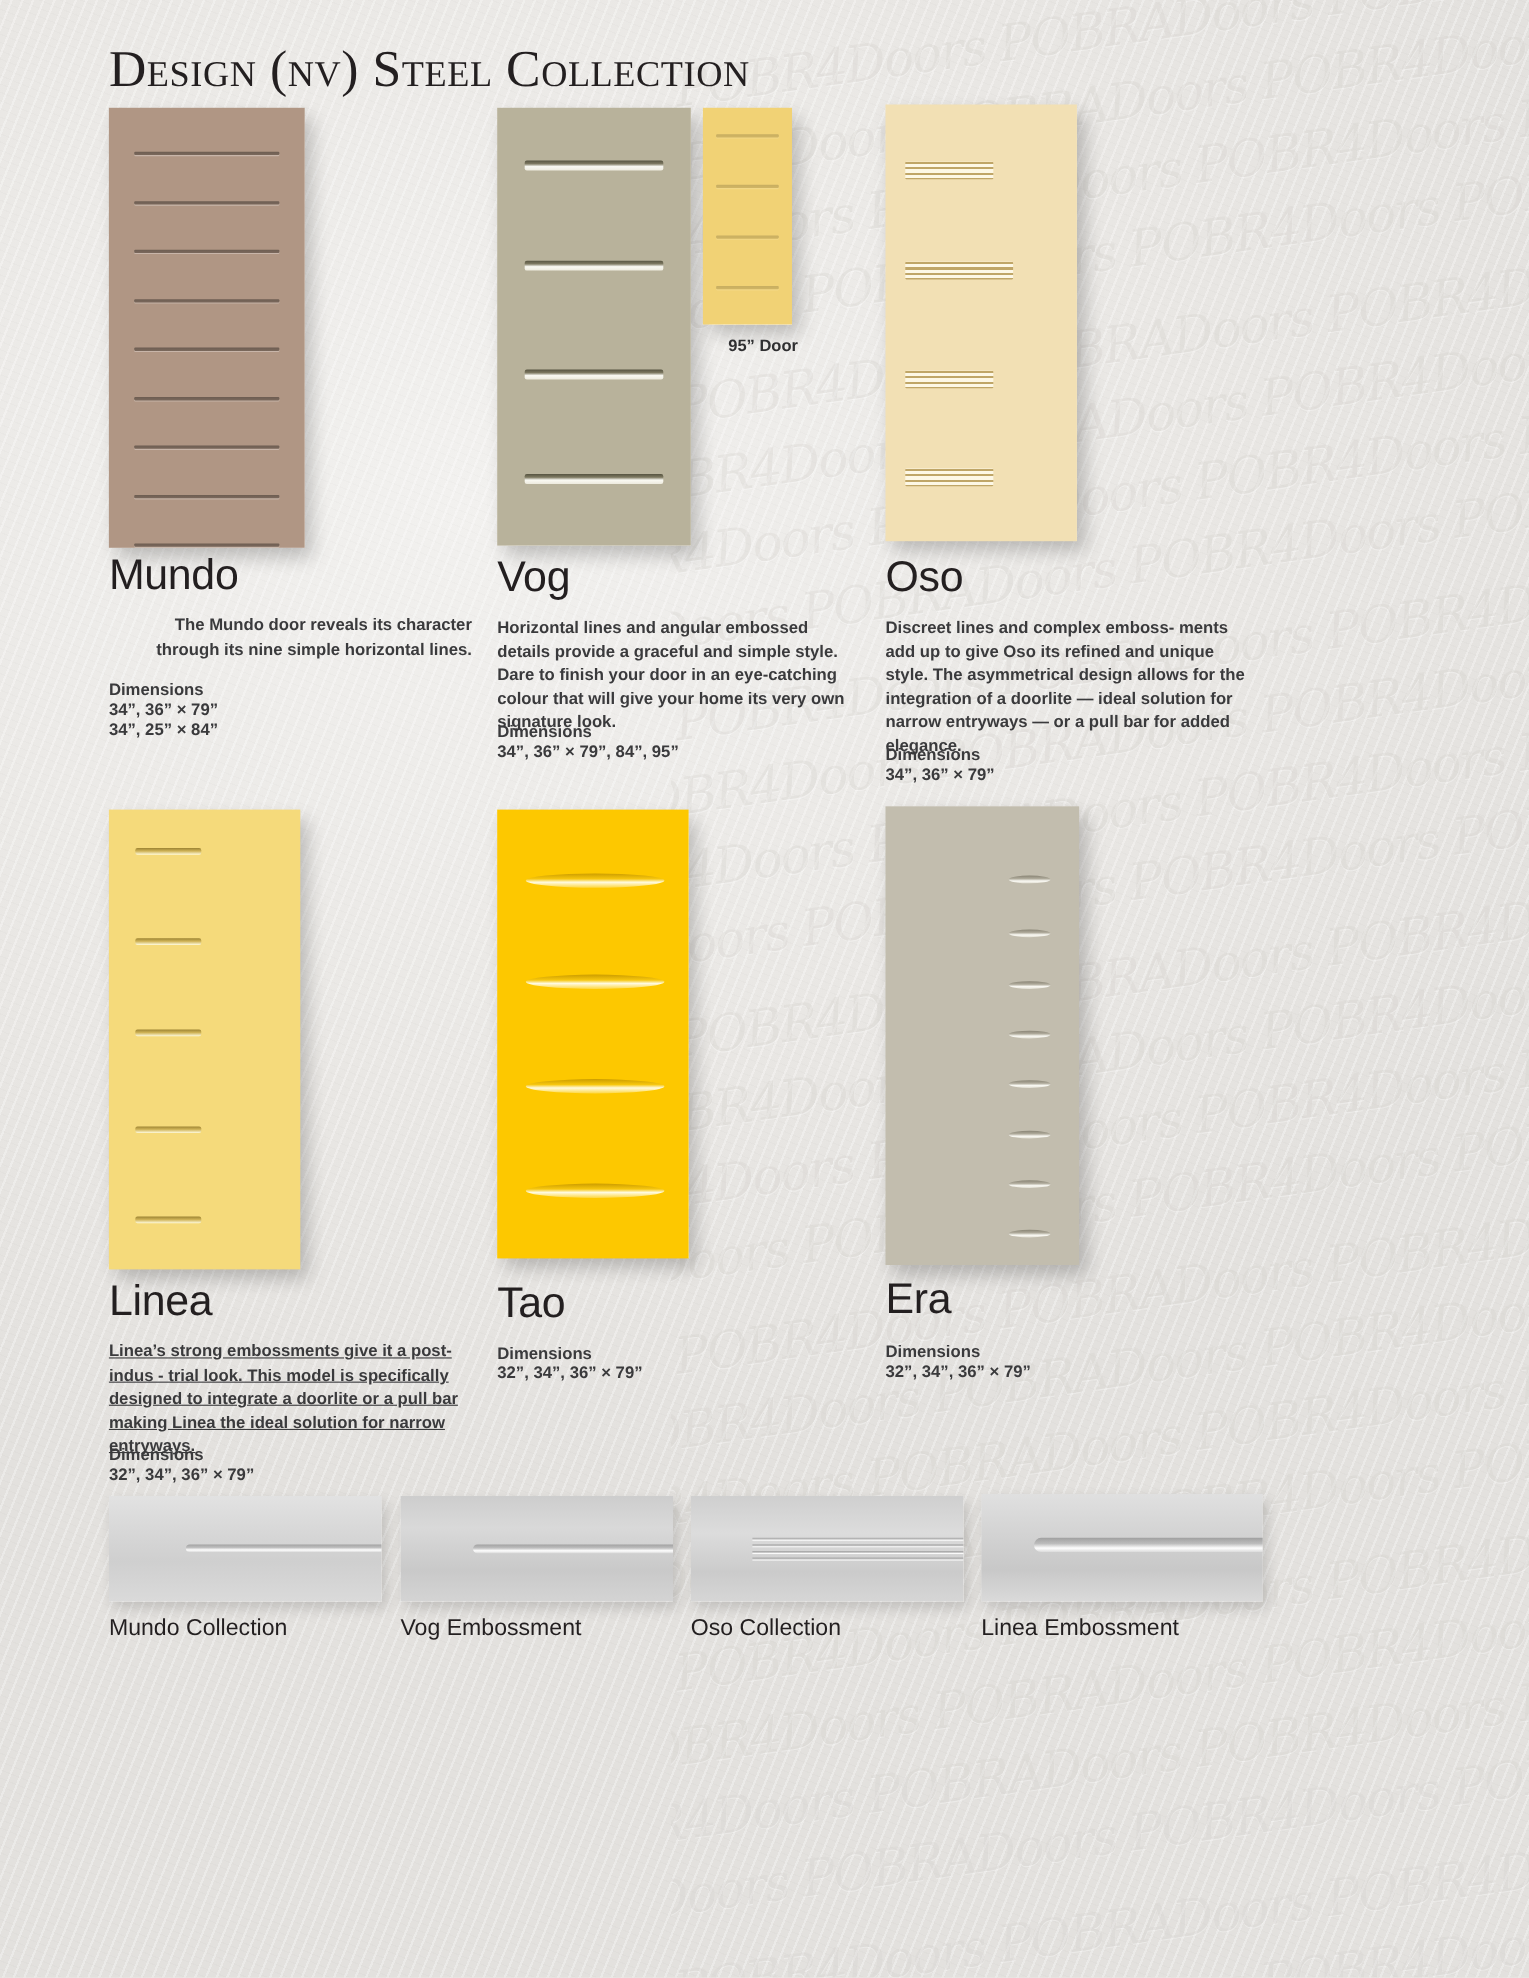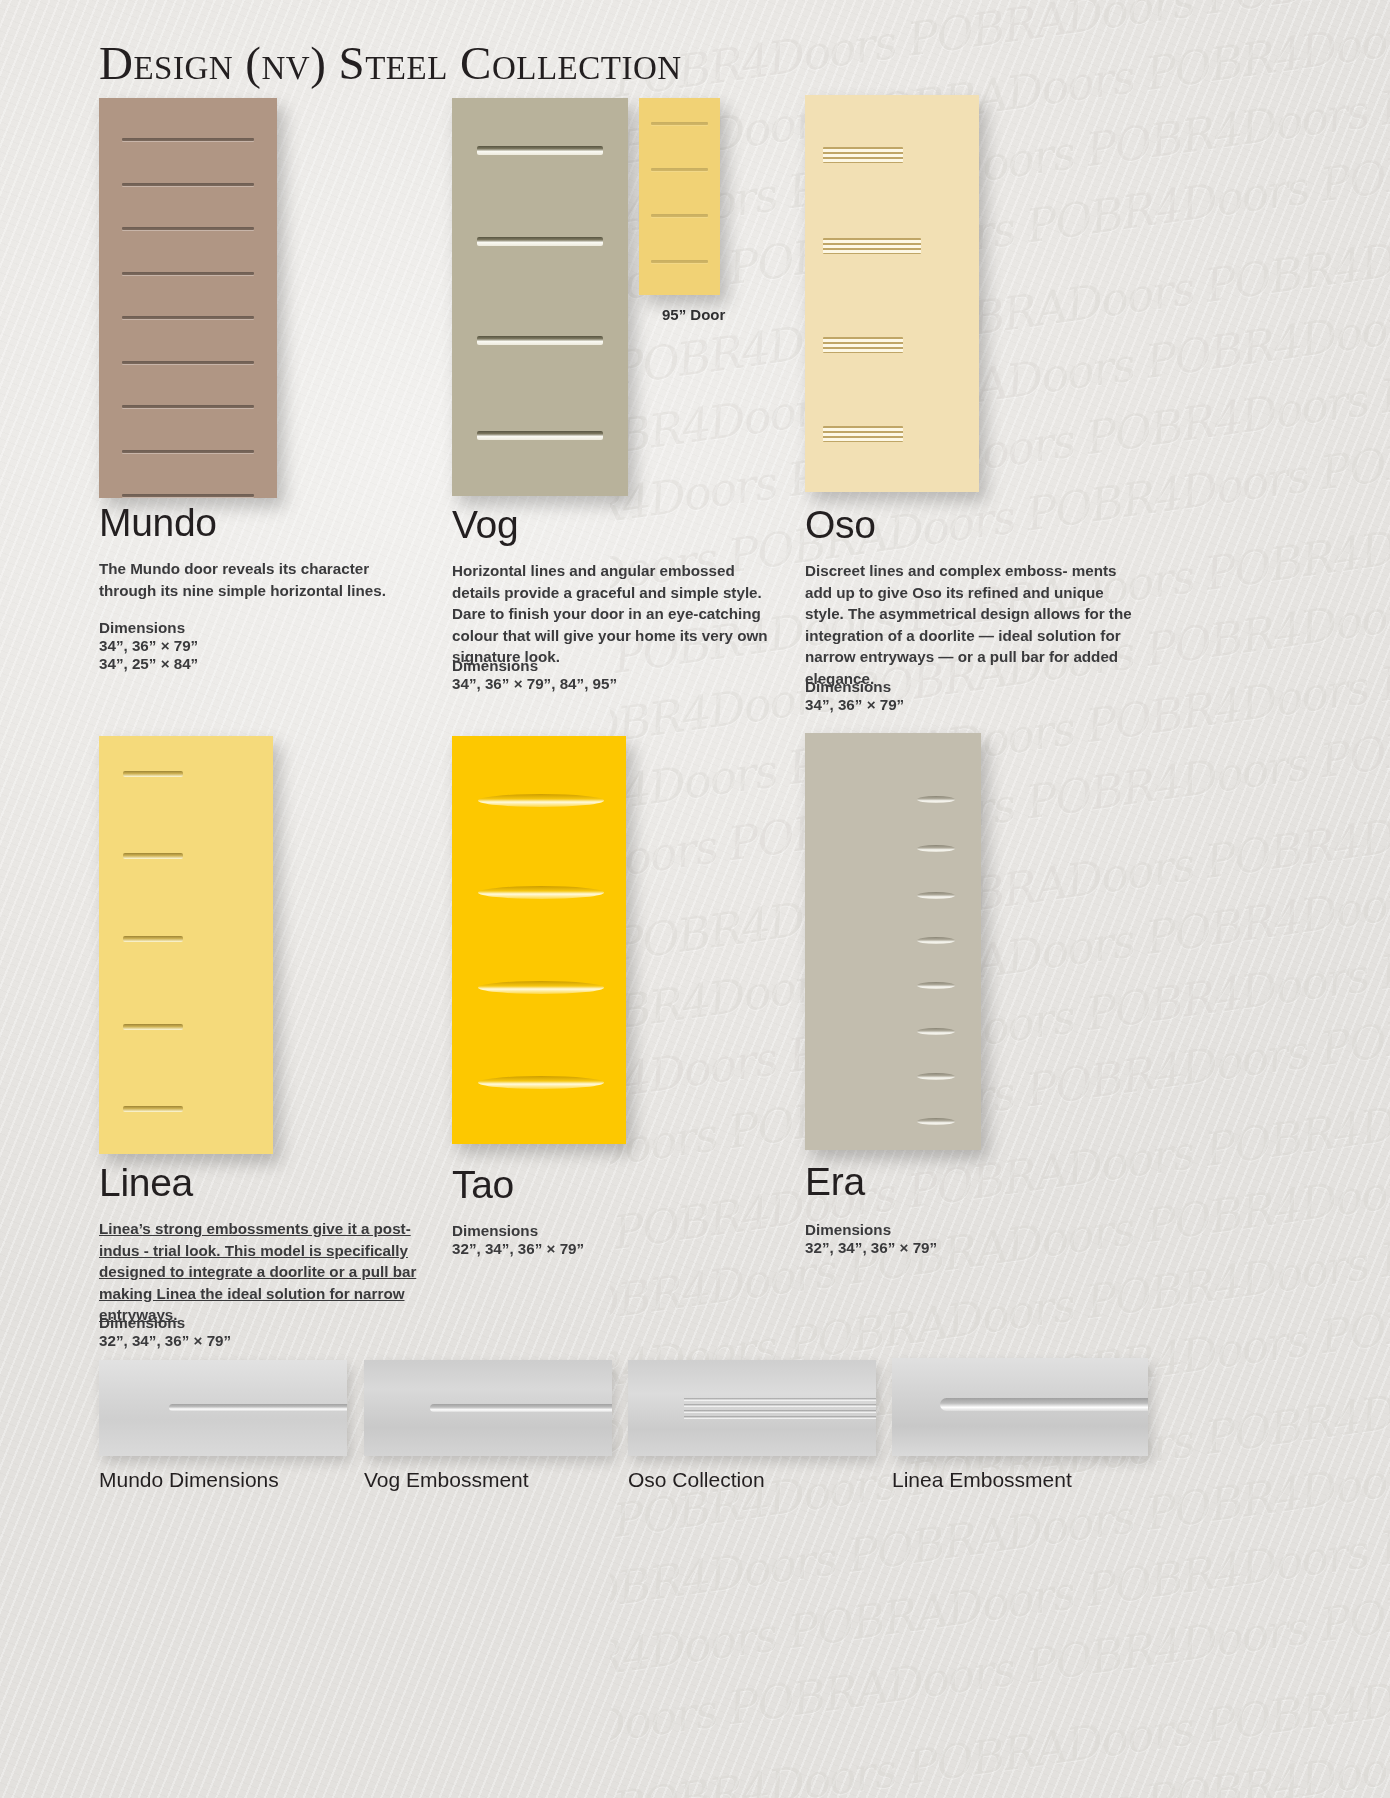--- a/index.html
+++ b/index.html
@@ -235,21 +235,21 @@
     <div class="emb line-thin" style="left:23px; right:23px; top:129px;"></div>
     <div class="emb line-thin" style="left:23px; right:23px; top:174px;"></div>
     <div class="emb line-thin" style="left:23px; right:23px; top:218px;"></div>
     <div class="emb line-thin" style="left:23px; right:23px; top:263px;"></div>
     <div class="emb line-thin" style="left:23px; right:23px; top:307px;"></div>
     <div class="emb line-thin" style="left:23px; right:23px; top:352px;"></div>
     <div class="emb line-thin" style="left:23px; right:23px; top:396px;"></div>
   </div>
 
   <div class="prod-name" style="left:99px; top:503px;">Mundo</div>
-  <div class="body-text" style="left:99px; top:558px; width:330px;">The Mundo door reveals its character through its nine simple horizontal lines.</div>
+  <div class="body-text" style="left:99px; top:558px; width:330px;text-align:right;">The Mundo door reveals its character through its nine simple horizontal lines.</div>
   <div class="dims" style="left:99px; top:617px;">Dimensions</div>
   <div class="dims" style="left:99px; top:635px;">34”, 36” × 79”</div>
   <div class="dims" style="left:99px; top:653px;">34”, 25” × 84”</div>
 
   <div class="door" style="left:452px; top:98px; width:176px; height:398px;">
     <div class="face" style="background:#b8b29b;"></div>
     <div class="emb line-thick" style="left:25px; right:25px; top:48px;"></div>
     <div class="emb line-thick" style="left:25px; right:25px; top:139px;"></div>
     <div class="emb line-thick" style="left:25px; right:25px; top:238px;"></div>
     <div class="emb line-thick" style="left:25px; right:25px; top:333px;"></div>
@@ -321,21 +321,21 @@
   </div>
 
   <div class="prod-name" style="left:805px; top:1162px;">Era</div>
   <div class="dims" style="left:805px; top:1219px;">Dimensions</div>
   <div class="dims" style="left:805px; top:1237px;">32”, 34”, 36” × 79”</div>
 
   <div class="swatch" style="left:99px; top:1360px; width:248px; height:96px;">
     <div class="plate"></div>
     <div class="sw-groove" style="left:70px; right:0; top:44px; height:7px; border-radius:4px 0 0 4px;"></div>
   </div>
-  <div class="swatch-label" style="left:99px; top:1468px;">Mundo Dimensions</div>
+  <div class="swatch-label" style="left:99px; top:1468px;">Mundo Collection</div>
 
   <div class="swatch" style="left:364px; top:1360px; width:248px; height:96px;">
     <div class="plate" style="background:linear-gradient(to bottom,#cdcdcd 0%,#d9d9d9 30%,#c9c9c9 70%,#d4d4d4 100%);"></div>
     <div class="sw-groove" style="left:66px; right:0; top:44px; height:8px; border-radius:5px 0 0 5px;"></div>
   </div>
   <div class="swatch-label" style="left:364px; top:1468px;">Vog Embossment</div>
 
   <div class="swatch" style="left:628px; top:1360px; width:248px; height:96px;">
     <div class="plate" style="background:linear-gradient(to bottom,#cfcfcf 0%,#dcdcdc 35%,#cbcbcb 72%,#d6d6d6 100%);"></div>
     <div class="sw-groove" style="left:56px; right:0; top:38px; height:3px;"></div>

